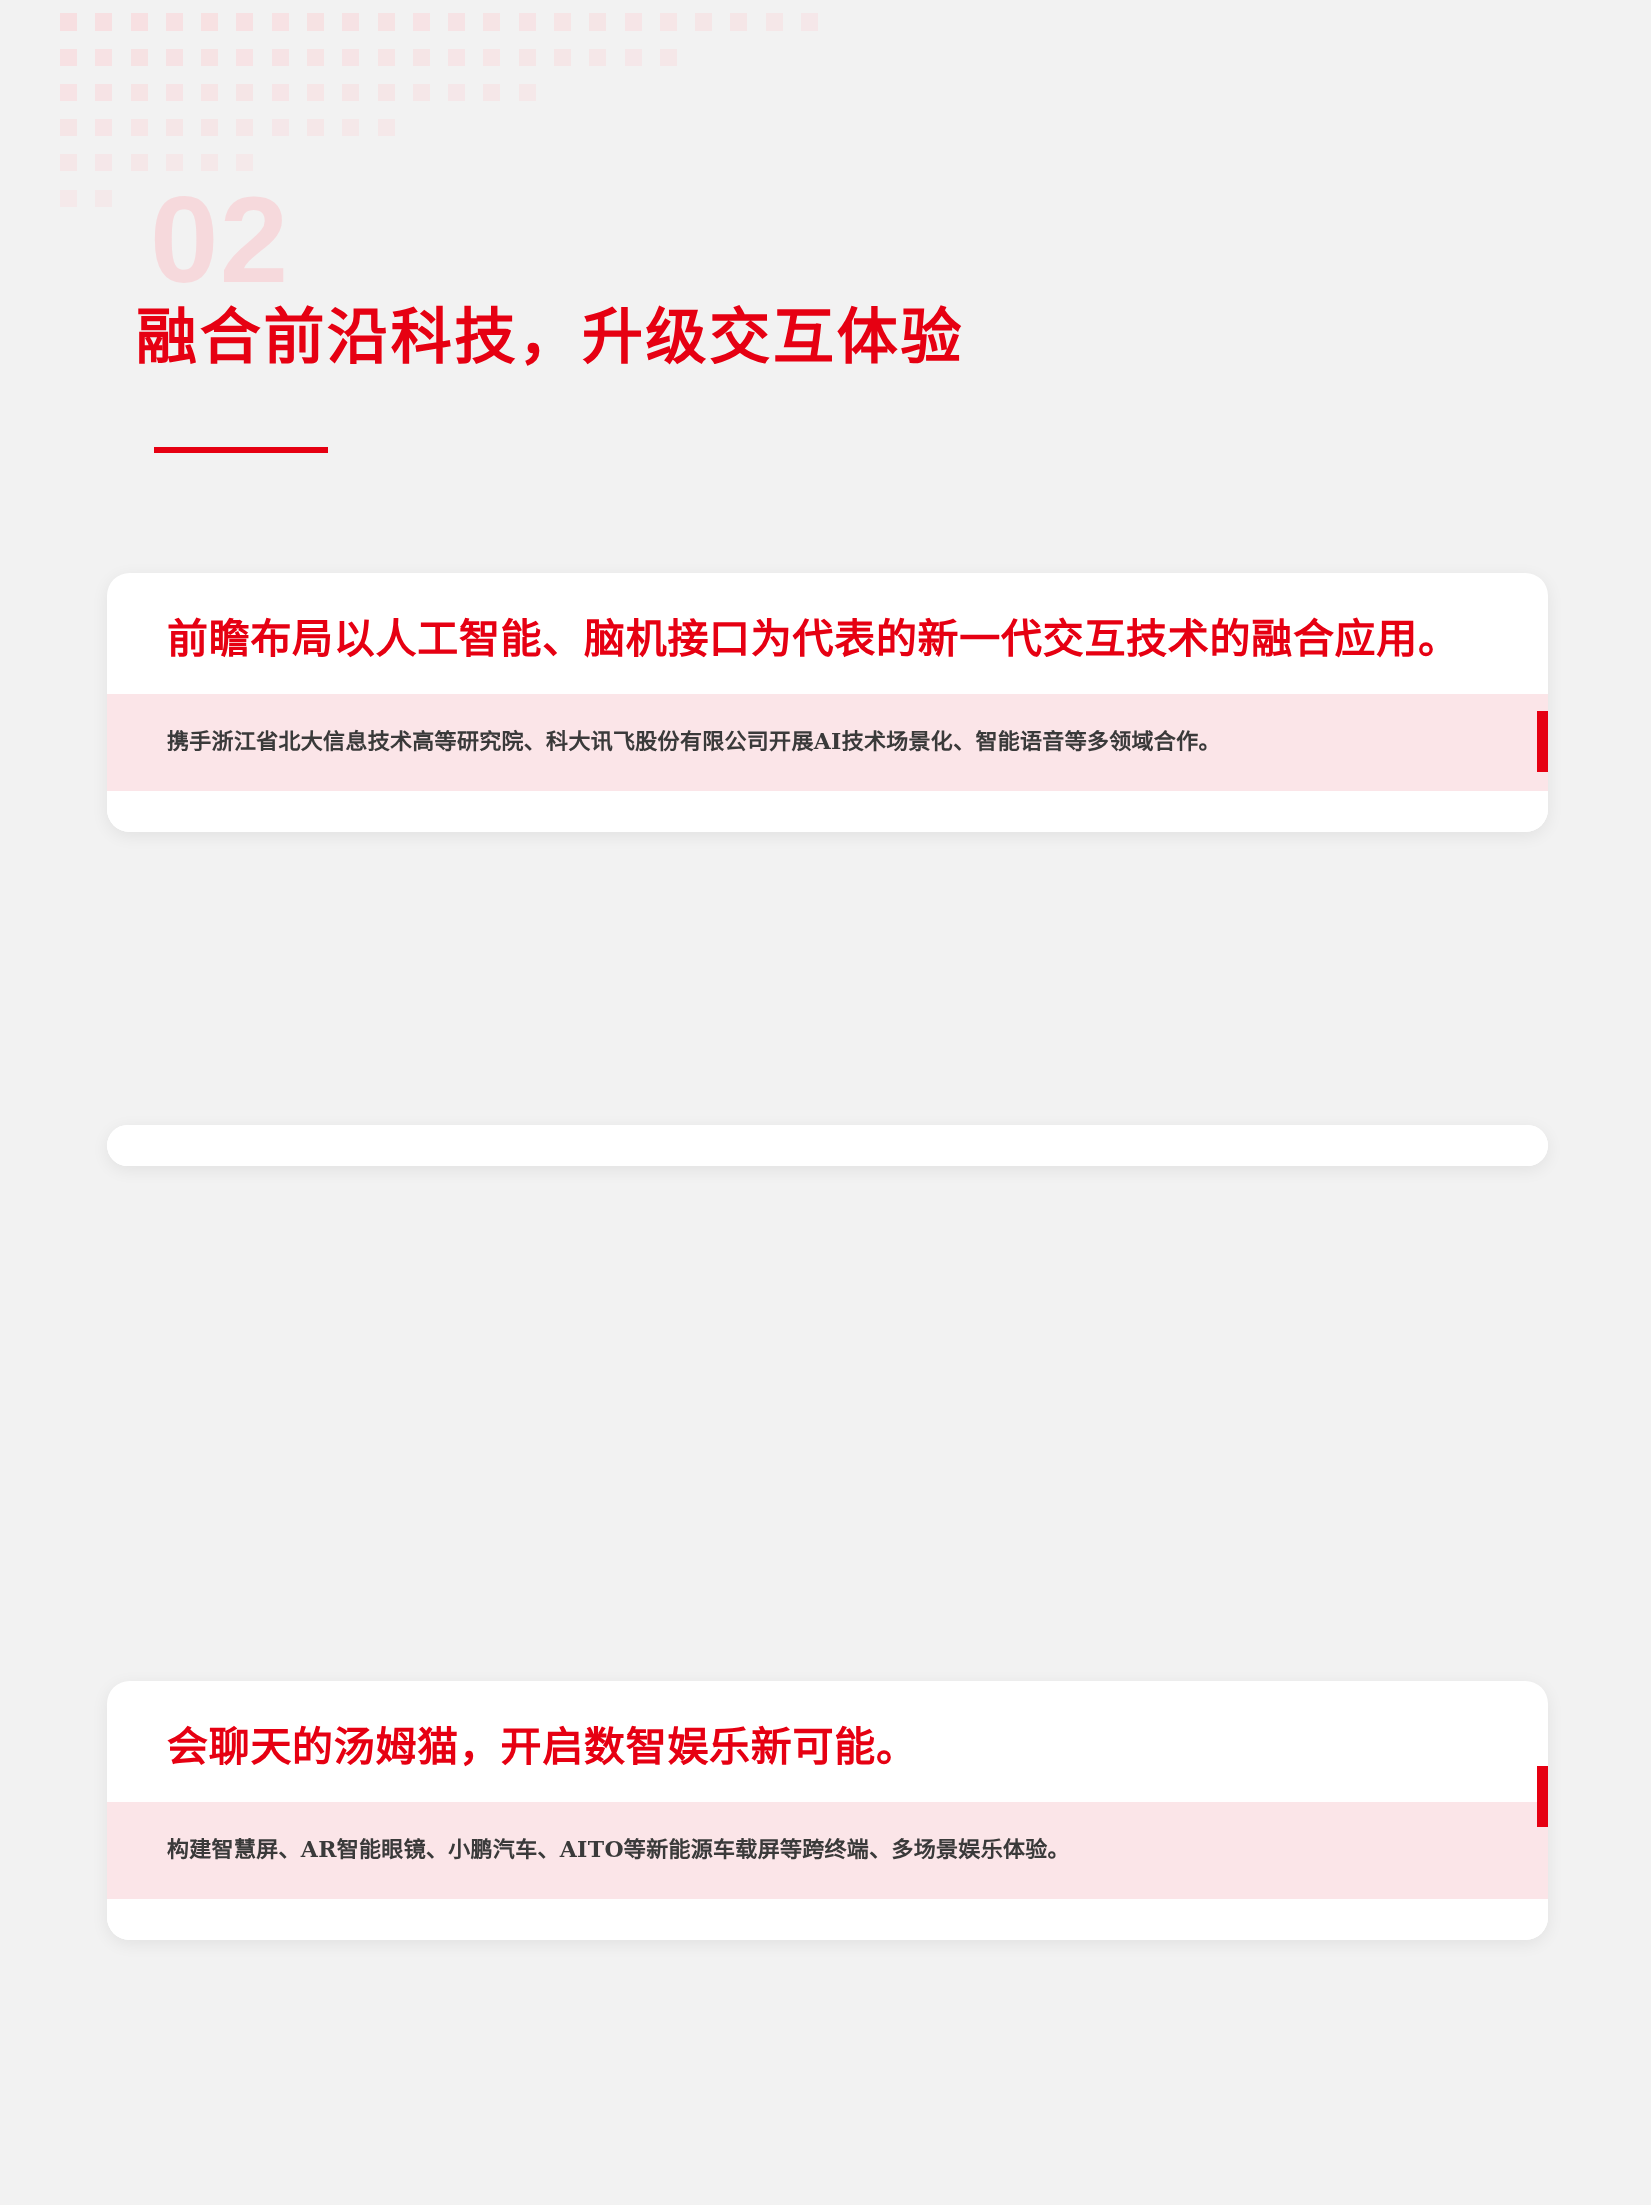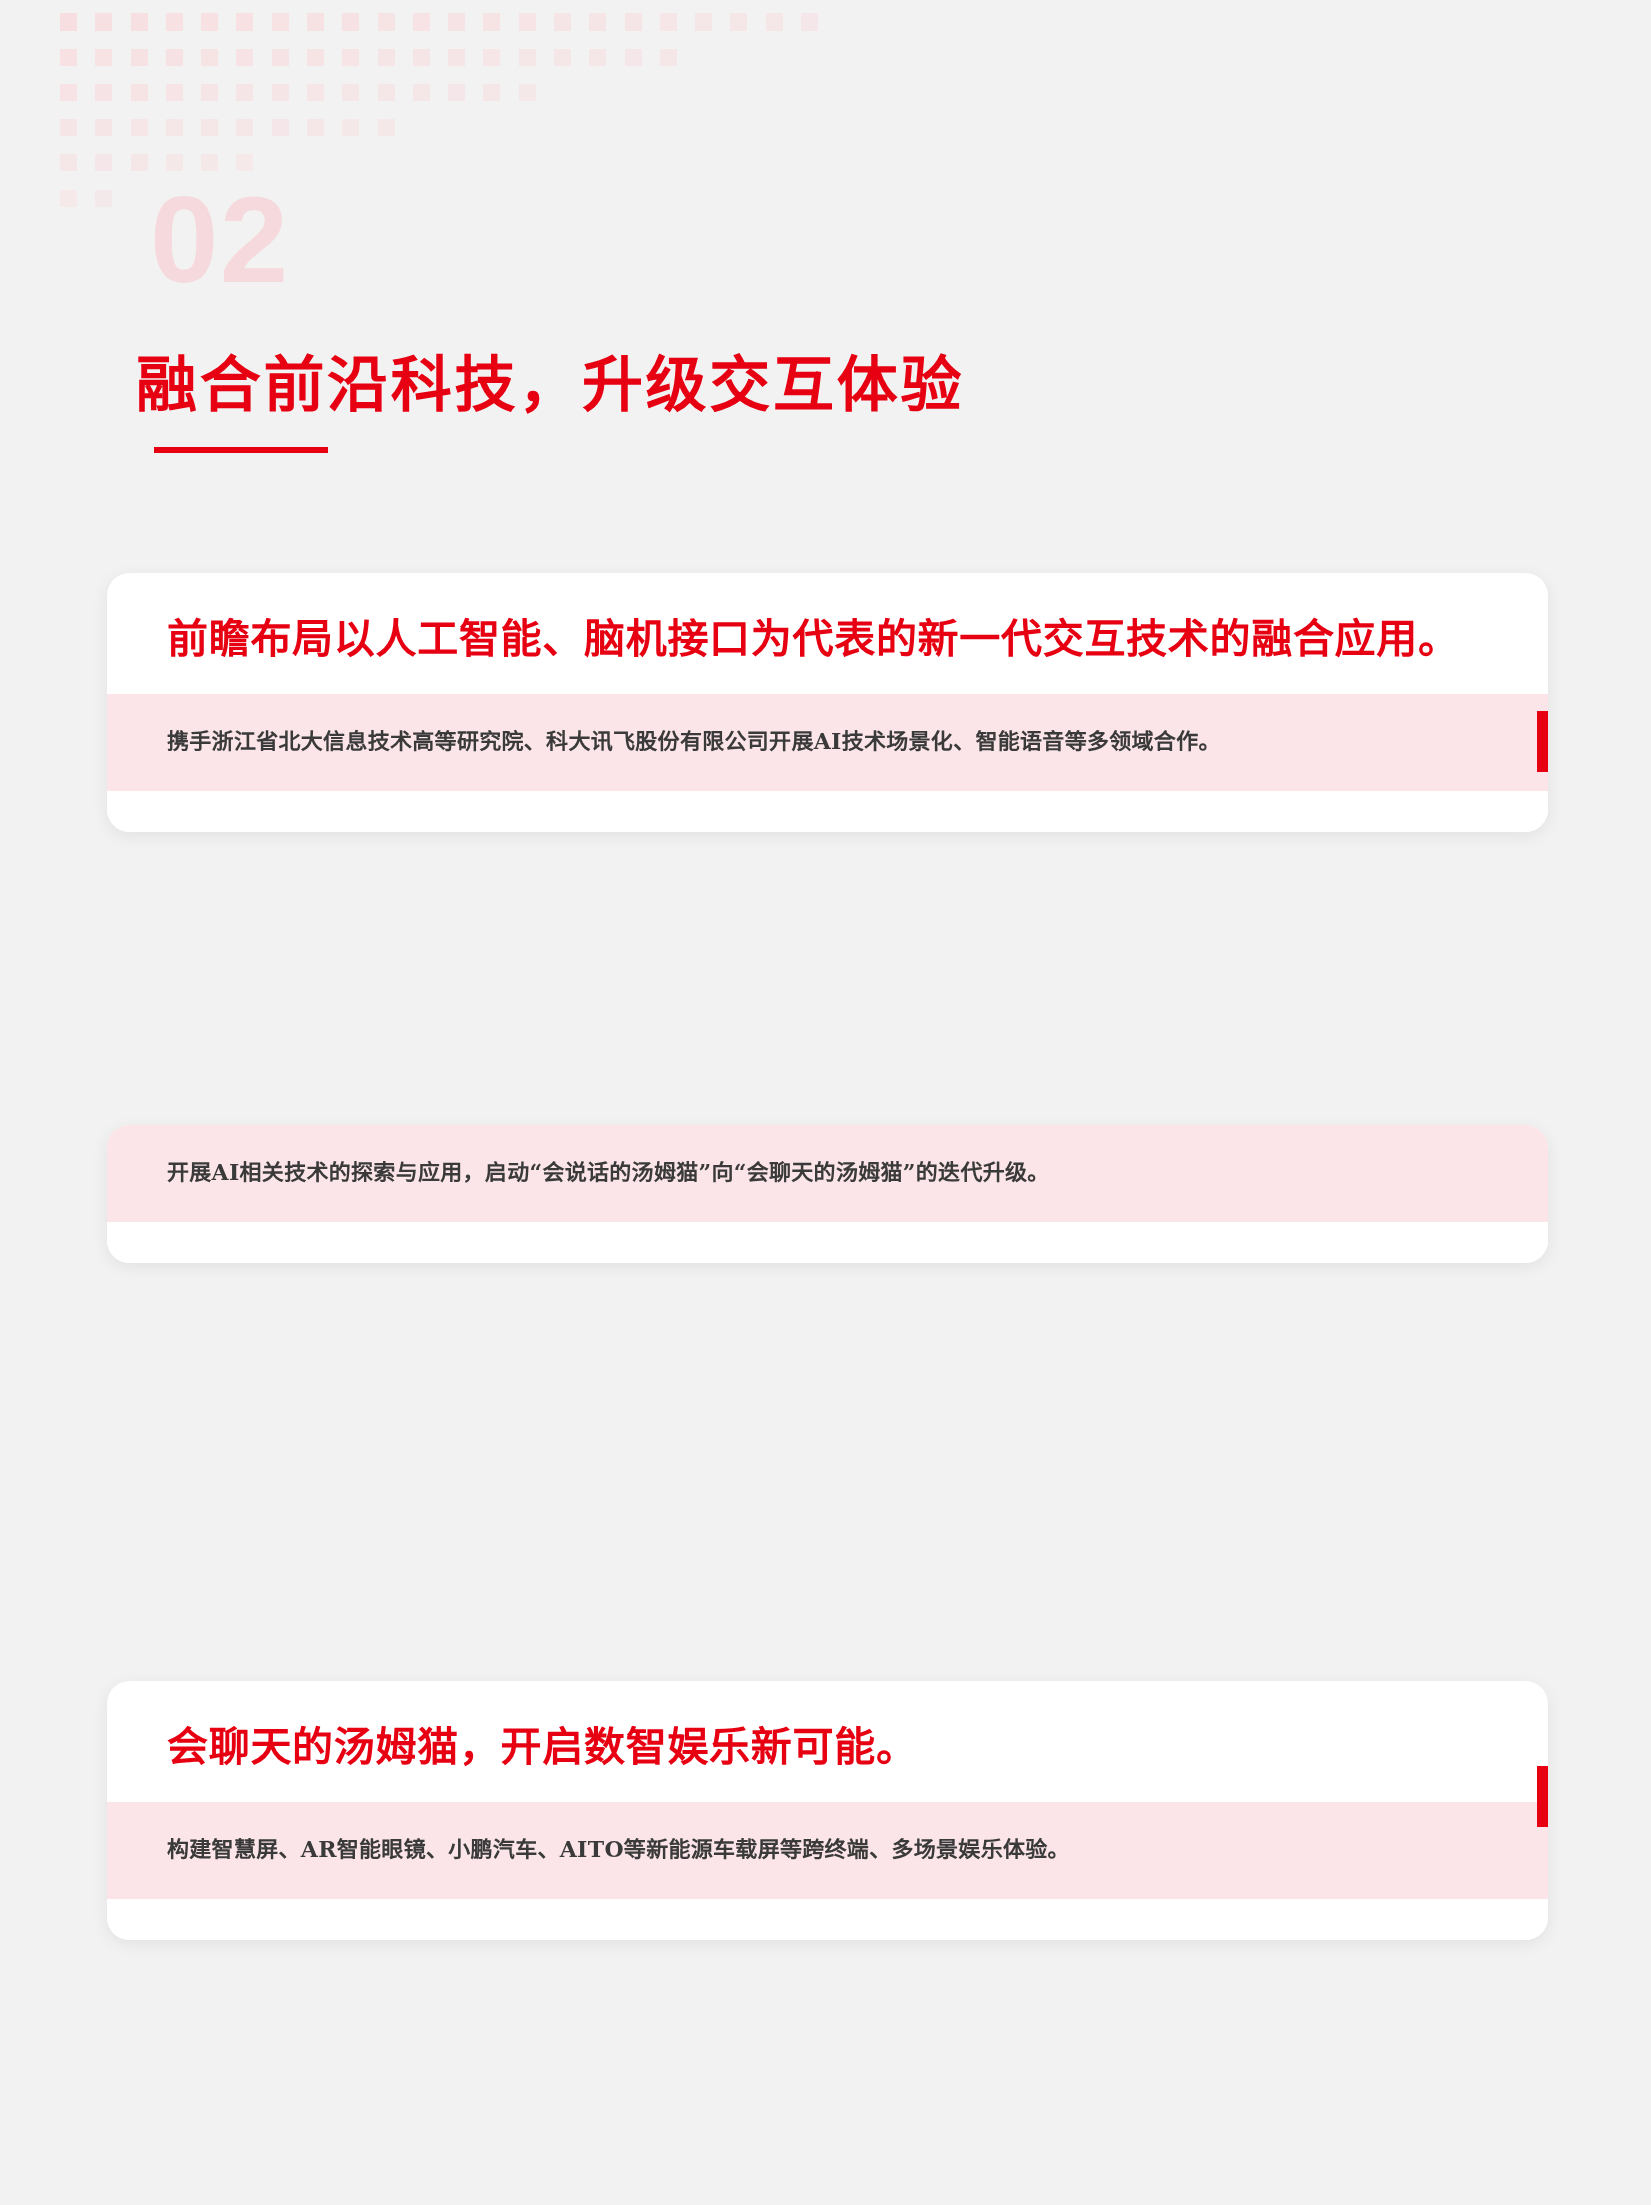--- a/index.html
+++ b/index.html
@@ -50,21 +50,20 @@
     position: absolute;
     left: 136px;
     top: 303px;
     font-size: 61px;
     font-weight: 700;
     color: #e60012;
     letter-spacing: 2.7px;
     line-height: 1.12;
     white-space: nowrap;
     font-family: "DejaVu Serif", "Liberation Serif", serif;
-    margin-top: 48px;
   }
   .title-rule {
     position: absolute;
     left: 154px;
     top: 447px;
     width: 174px;
     height: 6px;
     background: #e60012;
   }
 
@@ -210,23 +209,20 @@
     <div class="card-head-text">前瞻布局以人工智能、脑机接口为代表的新一代交互技术的融合应用。</div>
   </div>
   <div class="card-body">
     <div class="card-body-text">携手浙江省北大信息技术高等研究院、科大讯飞股份有限公司开展AI技术场景化、智能语音等多领域合作。</div>
   </div>
   <div class="card-foot"></div>
 </div>
 
 <div class="card" id="card-2">
   <div class="card-marker"></div>
-  <div class="card-body">
-    <div class="card-body-text">开展AI相关技术的探索与应用，启动“会说话的汤姆猫”向“会聊天的汤姆猫”的迭代升级。</div>
-  </div>
   <div class="card-foot"></div>
 </div>
 
 <div class="card" id="card-3">
   <div class="card-marker"></div>
   <div class="card-head">
     <div class="card-head-text">会聊天的汤姆猫，开启数智娱乐新可能。</div>
   </div>
   <div class="card-body">
     <div class="card-body-text">构建智慧屏、AR智能眼镜、小鹏汽车、AITO等新能源车载屏等跨终端、多场景娱乐体验。</div>

